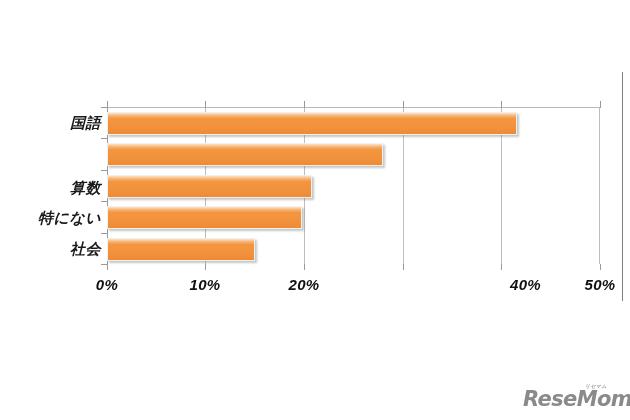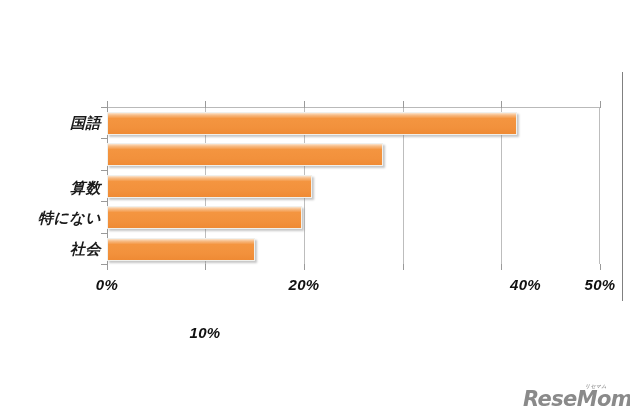--- a/index.html
+++ b/index.html
@@ -234,20 +234,20 @@
   </div>
 
   <div id="cat-labels">
     <div class="cat-label" style="top:114px;">国語</div>
     <div class="cat-label" style="top:146px;margin-top:33px;">算数</div>
     <div class="cat-label" style="top:209px;">特にない</div>
     <div class="cat-label" style="top:240px;">社会</div>
   </div>
 
   <div class="x-label" style="left:92px;">0%</div>
-  <div class="x-label" style="left:190px;margin-top:48px;">10%</div>
+  <div class="x-label" style="left:190px;">10%</div>
   <div class="x-label" style="left:289px;">20%</div>
   <div class="x-label" style="left:486px;text-align:right;">40%</div>
   <div class="x-label" style="left:585px;">50%</div>
 
   <div id="watermark"><span>ReseMom</span><span class="wm-dot">.</span><span class="wm-ruby">リセマム</span></div>
 
 </div>
 
 </body></html>

